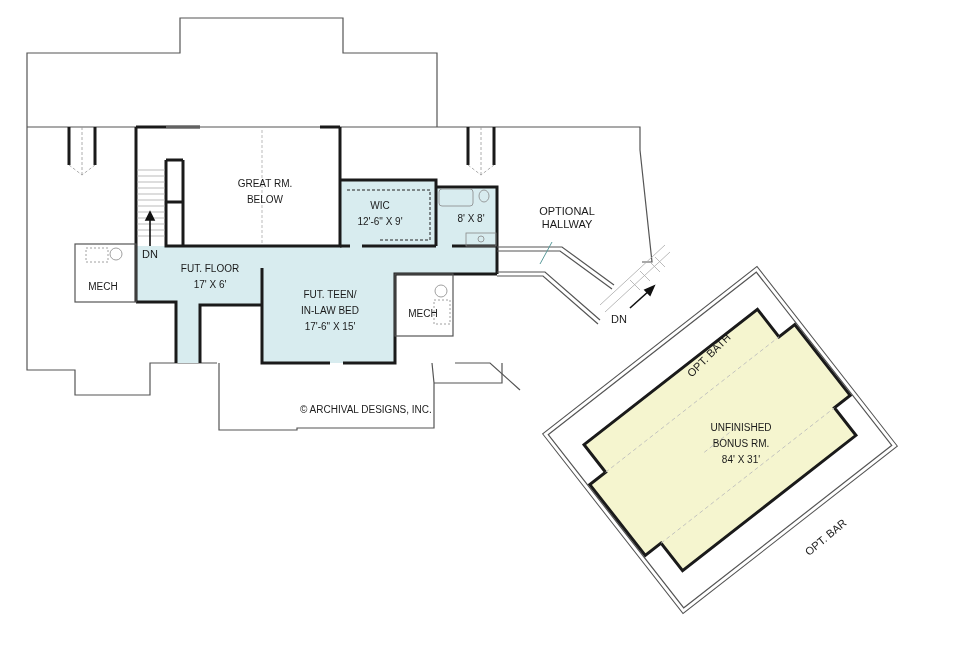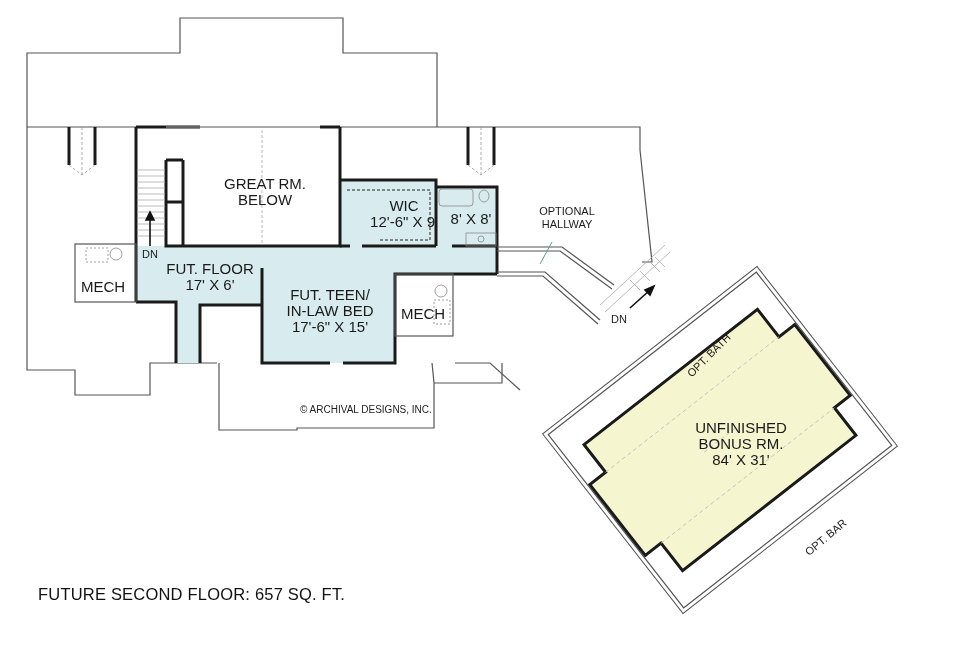--- a/index.html
+++ b/index.html
@@ -1,19 +1,19 @@
 <!DOCTYPE html>
 <html><head>
 <meta charset="utf-8">
 <style>
   html,body{margin:0;padding:0;background:#ffffff;}
   body{width:960px;height:661px;position:relative;overflow:hidden;font-family:"Liberation Sans",sans-serif;}
   svg{position:absolute;left:0;top:0;}
   .lbl{position:absolute;color:#1a1a1a;font-family:"Liberation Sans",sans-serif;text-align:center;line-height:16px;font-size:13px;white-space:nowrap;}
-  .room{font-size:15px;}
+  .room{font-size:10px;}
   .small{font-size:11px;line-height:13px;}
   .rot{transform-origin:center center;}
   .footer{position:absolute;left:38px;top:583px;font-size:16.5px;line-height:22px;color:#111;letter-spacing:0.2px;}
   .copy{position:absolute;left:300px;top:404px;font-size:10px;color:#222;text-align:right;}
 </style>
 </head>
 <body>
 
 <svg width="960" height="661" viewBox="0 0 960 661">
 
@@ -123,21 +123,21 @@
   <g stroke="#111" stroke-width="1.6" fill="#111">
     <line x1="630" y1="308" x2="650" y2="290"></line>
     <polygon points="645,290 654,286 650,295"></polygon>
   </g>
 </svg>
 
 <div class="lbl room" style="left:215px;top:176px;width:100px">
   <div>GREAT RM.</div>
   <div>BELOW</div>
 </div>
-<div class="lbl room" style="left:348px;top:198px;width:112px">
+<div class="lbl room" style="left:324px;top:198px;width:112px">
   <div>WIC</div>
   <div>12'-6" X 9'</div>
 </div>
 <div class="lbl room" style="left:437px;top:211px;width:68px">
   <div>8' X 8'</div>
 </div>
 <div class="lbl room" style="left:160px;top:261px;width:100px">
   <div>FUT. FLOOR</div>
   <div>17' X 6'</div>
 </div>
@@ -157,14 +157,13 @@
 <div class="lbl room" style="left:686px;top:420px;width:110px">
   <div>UNFINISHED</div>
   <div>BONUS RM.</div>
   <div>84' X 31'</div>
 </div>
 <div class="lbl small rot" style="left:674px;top:349px;width:70px;transform:rotate(-45deg)">OPT. BATH</div>
 <div class="lbl small rot" style="left:796px;top:531px;width:60px;transform:rotate(-40deg)">OPT. BAR</div>
 <div class="copy">© ARCHIVAL DESIGNS, INC.</div>
 
 <div class="footer">
-  <div>FUTURE SECOND FLOOR: 657 SQ. FT.</div>
 </div>
 
 </body></html>

